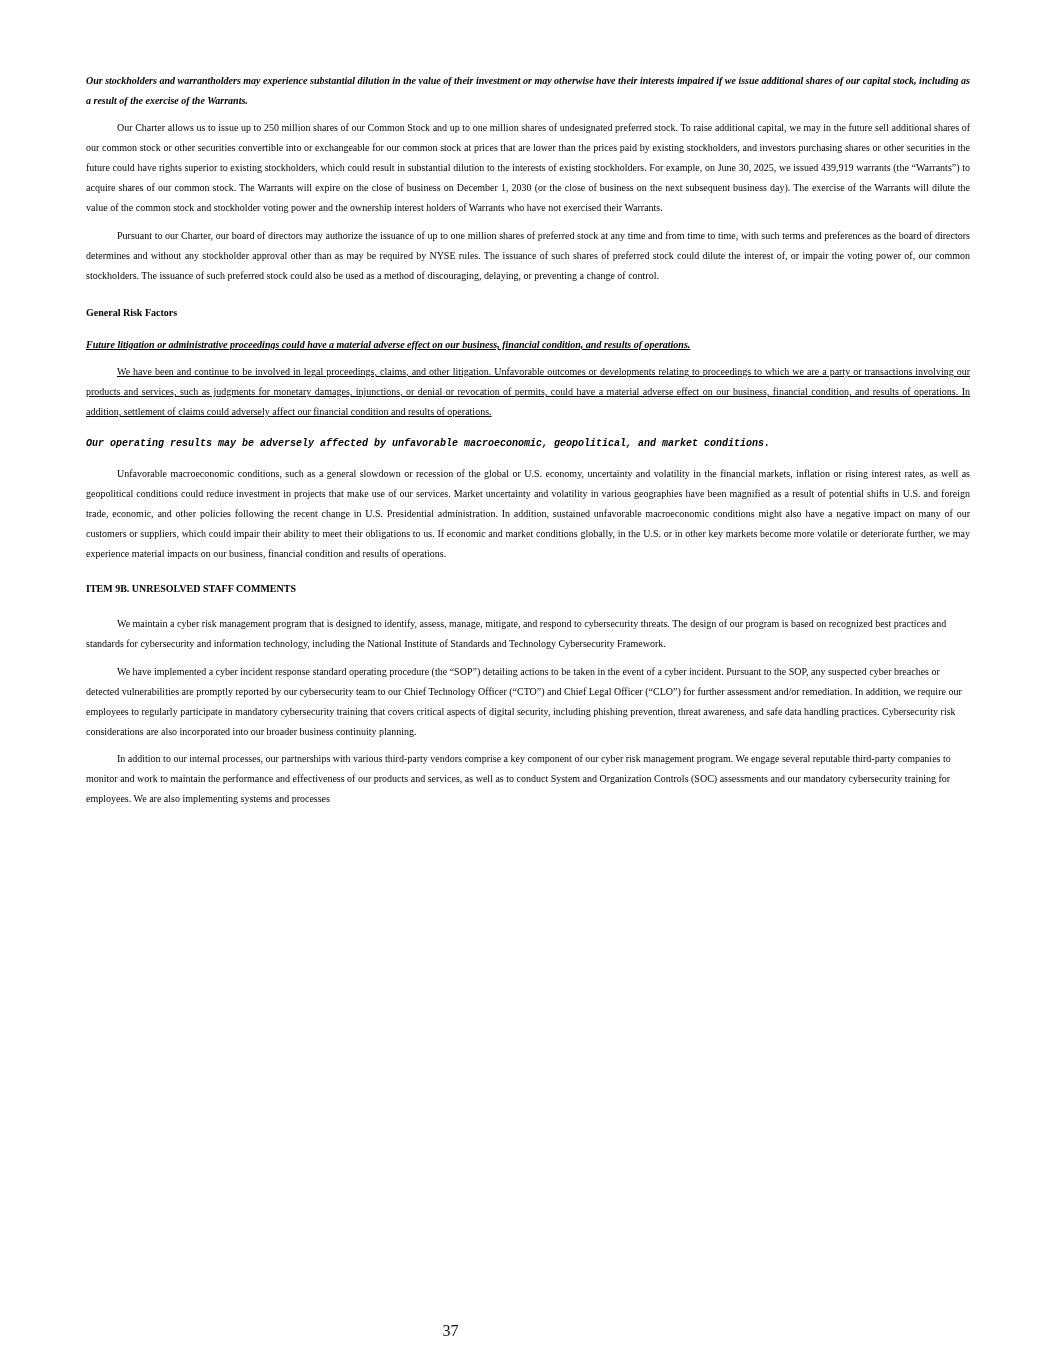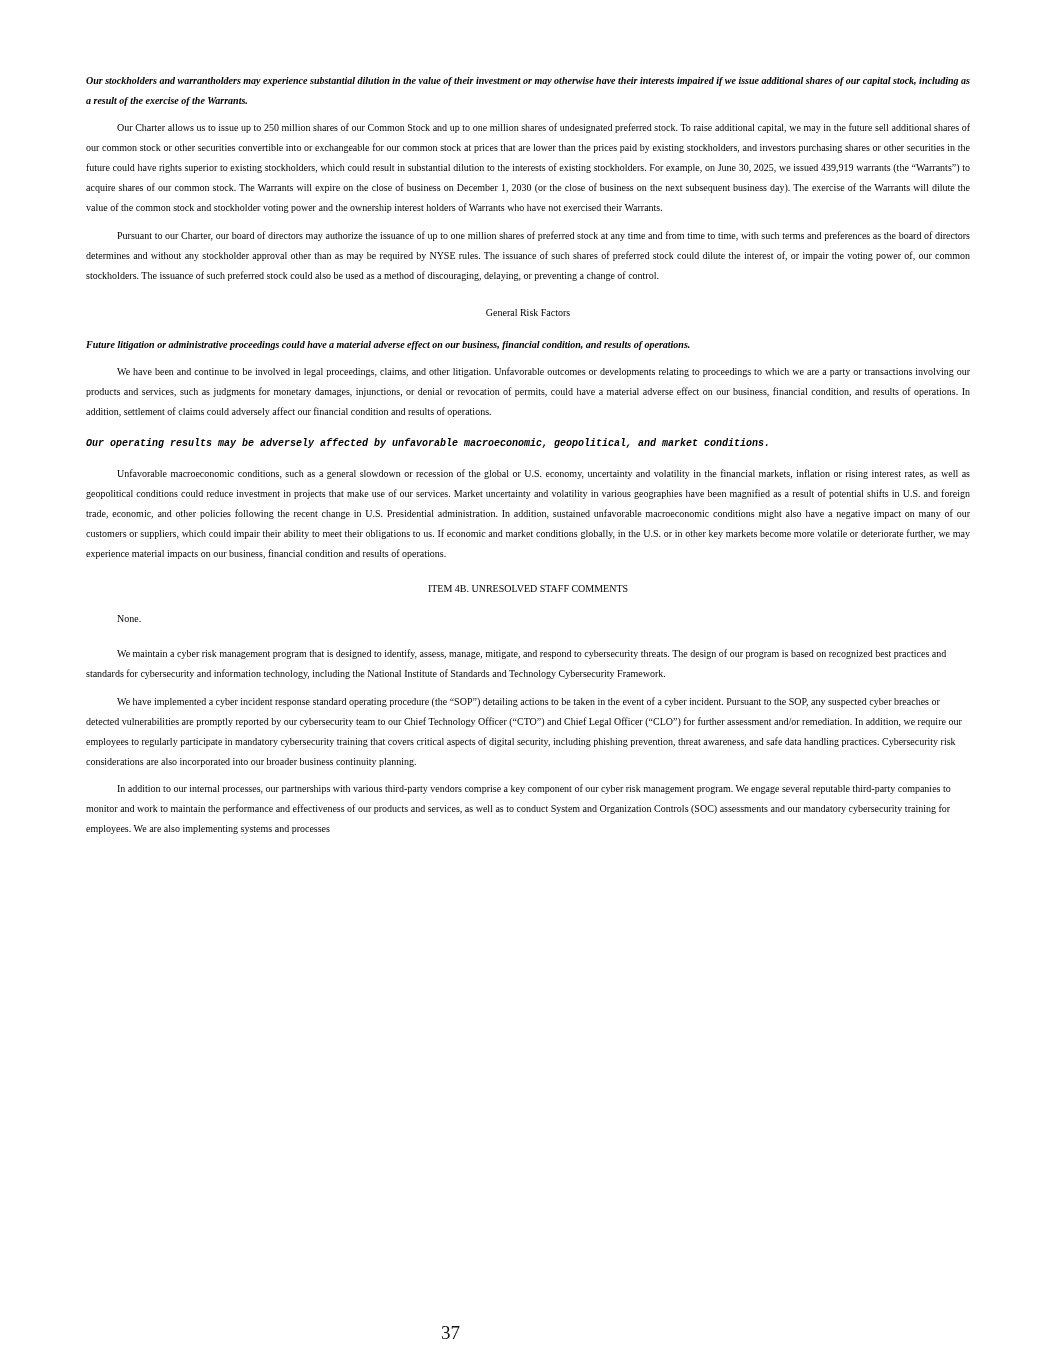--- a/index.html
+++ b/index.html
@@ -6,57 +6,56 @@
   body { width: 1055px; height: 1365px; position: relative; overflow: hidden; }
   .page {
     position: absolute; left: 86px; top: 71px; width: 884px;
     font-family: "Liberation Serif", "DejaVu Serif", serif;
     font-size: 10px; line-height: 20px; color: #000000;
   }
   .heading-ital {
     font-weight: bold; font-style: italic; text-align: justify;
     margin: 0 0 7px 0;
   }
-  .heading-bold { font-weight: normal; margin: 0 0 8px 0; text-align: center; }
+  .heading-bold { font-weight: bold; margin: 0 0 8px 0; }
   p.para { margin: 0 0 7.5px 0; text-indent: 31px; }
   p.just { text-align: justify; }
   p.left { text-align: left; }
   .gap { height: 10px; }
   .page-number {
     position: absolute; left: 0; width: 901px; top: 1322px; text-align: center;
-    font-family: "Liberation Serif", "DejaVu Serif", serif; font-size: 19px; color: #111111;
+    font-family: "Liberation Serif", "DejaVu Serif", serif; font-size: 16px; color: #111111;
   }
 </style>
 </head>
 <body>
 
 <div class="page">
 
   <section>
     <div class="heading-ital">Our stockholders and warrantholders may experience substantial dilution in the value of their investment or may otherwise have their interests impaired if we issue additional shares of our capital stock, including as a result of the exercise of the Warrants.</div>
     <p class="para just">Our Charter allows us to issue up to 250 million shares of our Common Stock and up to one million shares of undesignated preferred stock. To raise additional capital, we may in the future sell additional shares of our common stock or other securities convertible into or exchangeable for our common stock at prices that are lower than the prices paid by existing stockholders, and investors purchasing shares or other securities in the future could have rights superior to existing stockholders, which could result in substantial dilution to the interests of existing stockholders. For example, on June 30, 2025, we issued 439,919 warrants (the “Warrants”) to acquire shares of our common stock. The Warrants will expire on the close of business on December 1, 2030 (or the close of business on the next subsequent business day). The exercise of the Warrants will dilute the value of the common stock and stockholder voting power and the ownership interest holders of Warrants who have not exercised their Warrants.</p>
     <p class="para just">Pursuant to our Charter, our board of directors may authorize the issuance of up to one million shares of preferred stock at any time and from time to time, with such terms and preferences as the board of directors determines and without any stockholder approval other than as may be required by NYSE rules. The issuance of such shares of preferred stock could dilute the interest of, or impair the voting power of, our common stockholders. The issuance of such preferred stock could also be used as a method of discouraging, delaying, or preventing a change of control.</p>
   </section>
 
   <div class="gap"></div>
   <div class="heading-bold">General Risk Factors</div>
 
-  <section style="margin-top:12px;">
+  <section style="margin-top:12px;text-decoration:underline;">
     <div class="heading-ital">Future litigation or administrative proceedings could have a material adverse effect on our business, financial condition, and results of operations.</div>
     <p class="para just">We have been and continue to be involved in legal proceedings, claims, and other litigation. Unfavorable outcomes or developments relating to proceedings to which we are a party or transactions involving our products and services, such as judgments for monetary damages, injunctions, or denial or revocation of permits, could have a material adverse effect on our business, financial condition, and results of operations. In addition, settlement of claims could adversely affect our financial condition and results of operations.</p>
   </section>
 
   <section style="margin-top:12px;">
     <div class="heading-ital" style="margin-bottom:10px;font-family:Liberation Mono, monospace;">Our operating results may be adversely affected by unfavorable macroeconomic, geopolitical, and market conditions.</div>
     <p class="para just">Unfavorable macroeconomic conditions, such as a general slowdown or recession of the global or U.S. economy, uncertainty and volatility in the financial markets, inflation or rising interest rates, as well as geopolitical conditions could reduce investment in projects that make use of our services. Market uncertainty and volatility in various geographies have been magnified as a result of potential shifts in U.S. and foreign trade, economic, and other policies following the recent change in U.S. Presidential administration. In addition, sustained unfavorable macroeconomic conditions might also have a negative impact on many of our customers or suppliers, which could impair their ability to meet their obligations to us.  If economic and market conditions globally, in the U.S. or in other key markets become more volatile or deteriorate further, we may experience material impacts on our business, financial condition and results of operations.</p>
   </section>
 
   <section style="margin-top:15px;">
-    <div class="heading-bold" style="margin-bottom:10px;">ITEM 4B. UNRESOLVED STAFF COMMENTS</div>
-    <p class="para left">None.</p>
+    <div class="heading-bold" style="margin-bottom:10px;">ITEM 9B. UNRESOLVED STAFF COMMENTS</div>
   </section>
 
   <section style="margin-top:15px;">
     <p class="para left" style="padding-right:14px;">We maintain a cyber risk management program that is designed to identify, assess, manage, mitigate, and respond to cybersecurity threats. The design of our program is based on recognized best practices and standards for cybersecurity and information technology, including the National Institute of Standards and Technology Cybersecurity Framework.</p>
     <p class="para left">We have implemented a cyber incident response standard operating procedure (the “SOP”) detailing actions to be taken in the event of a cyber incident. Pursuant to the SOP, any suspected cyber breaches or detected vulnerabilities are promptly reported by our cybersecurity team to our Chief Technology Officer (“CTO”) and Chief Legal Officer (“CLO”) for further assessment and/or remediation. In addition, we require our employees to regularly participate in mandatory cybersecurity training that covers critical aspects of digital security, including phishing prevention, threat awareness, and safe data handling practices. Cybersecurity risk considerations are also incorporated into our broader business continuity planning.</p>
     <p class="para left" style="padding-right:14px;">In addition to our internal processes, our partnerships with various third-party vendors comprise a key component of our cyber risk management program. We engage several reputable third-party companies to monitor and work to maintain the performance and effectiveness of our products and services, as well as to conduct System and Organization Controls (SOC) assessments and our mandatory cybersecurity training for employees. We are also implementing systems and processes</p>
   </section>
 
 </div>
 

